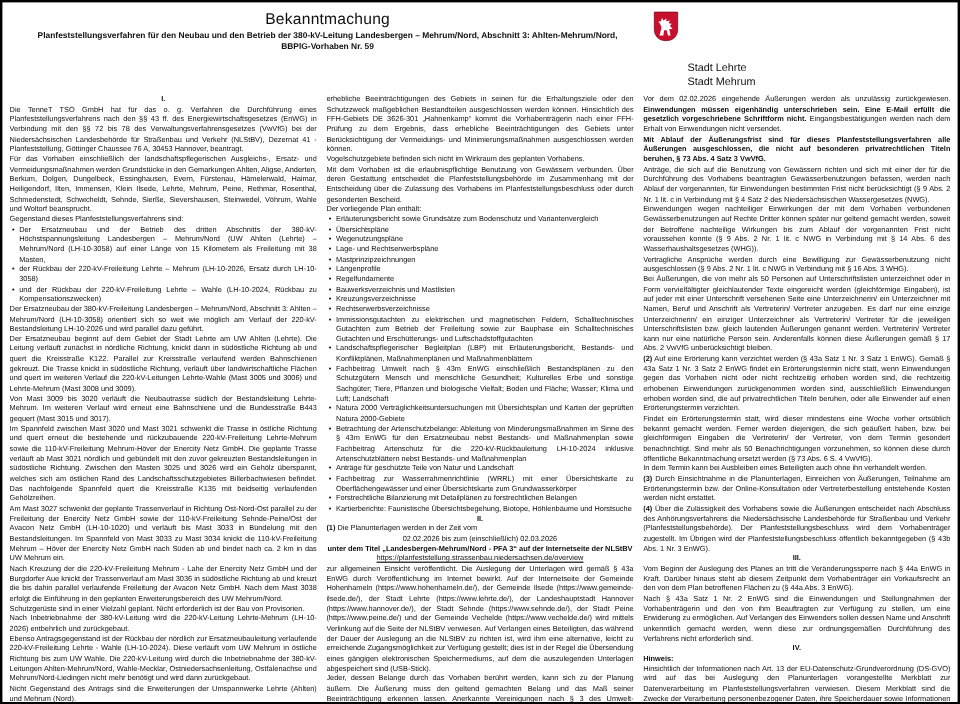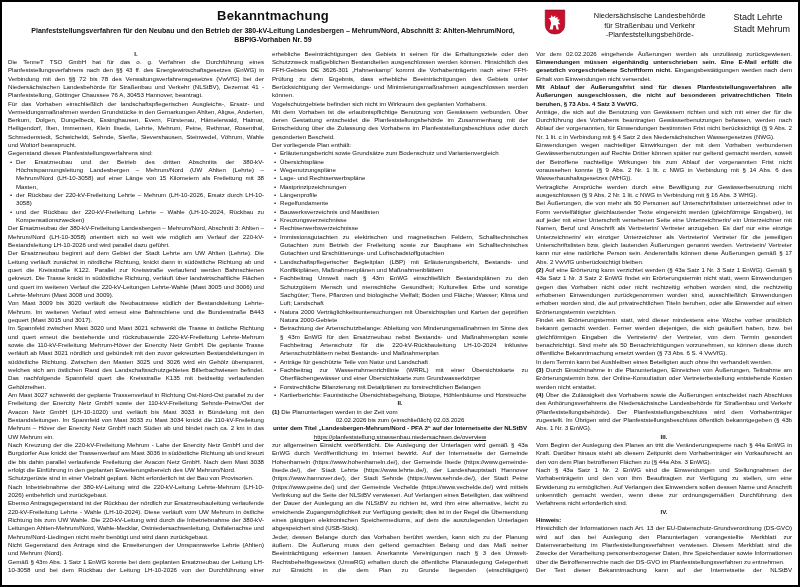--- a/index.html
+++ b/index.html
@@ -5,28 +5,28 @@
   html,body{margin:0;padding:0;background:#9a9a9a;}
   .page{
     width:800px;height:587px;box-sizing:border-box;margin:0;
     background:#fff;border:2px solid #000;
     font-family:"Liberation Sans",sans-serif;color:#101010;
     padding:3px 6px;overflow:hidden;position:relative;
   }
   
   .header{display:flex;align-items:flex-start;}
   .header-left{width:530px;text-align:center;padding-top:3px;}
-  .title{font-size:13px;font-weight:bold;letter-spacing:.2px;}
+  .title{font-size:13px;font-weight:normal;letter-spacing:.2px;}
   .subtitle{font-size:7px;font-weight:bold;margin-top:3px;line-height:1.35;}
   .subtitle2{font-size:7px;font-weight:bold;line-height:1.3;}
   .header-right{flex:1;display:flex;align-items:flex-start;gap:7px;padding-top:4px;padding-left:6px;}
   .logo{flex:0 0 auto;display:block;}
   .logo svg{width:22px;height:26px;display:block;}
   .authority{flex:1;font-size:7.4px;line-height:1.3;text-align:center;padding-top:2px;}
-  .cities{font-size:9px;line-height:1.35;text-align:left;padding-top:2px;padding-right:2px;white-space:nowrap;}
+  .cities{font-size:9px;line-height:1.35;text-align:left;padding-top:2px;padding-right:2px;white-space:nowrap;margin-top:39px;}
   
   .bodycols{display:flex;gap:8px;margin-top:5px;height:524px;overflow:hidden;}
   .col{flex:1;min-width:0;font-size:6.15px;line-height:1.355;text-align:justify;overflow:hidden;}
   .sec-h{text-align:center;font-weight:bold;}
   .para{}
   .blist{}
   .bullet{padding-left:8px;position:relative;}
   .bullet::before{content:"\2022";position:absolute;left:2px;top:0;}
   .cline{text-align:center;}
   .cline.bold{font-weight:bold;}
@@ -43,25 +43,20 @@
       <div class="subtitle">Planfeststellungsverfahren für den Neubau und den Betrieb der 380-kV-Leitung Landesbergen – Mehrum/Nord, Abschnitt 3: Ahlten-Mehrum/Nord,</div>
       <div class="subtitle2">BBPlG-Vorhaben Nr. 59</div>
     </div>
     <div class="header-right">
       <span class="logo">
         <svg viewBox="0 0 20 24" xmlns="http://www.w3.org/2000/svg">
           <path d="M1,1 H19 V14 C19,20 15,23 10,23 C5,23 1,20 1,14 Z" fill="#c8102e" stroke="#7d0a1c" stroke-width="0.6"></path>
           <path d="M5,19 L6.5,13 L5.5,10 L4,8.5 L6,8 L7,5.5 L8,7.5 L10.5,6 L10,8 L13,7.5 L12,9.5 L14.5,10 L13,11.5 L15,14 L12.5,14 L13.5,19 L11.5,19 L10.5,15 L8.5,15 L8,19 Z" fill="#ffffff"></path>
         </svg>
       </span>
-      <div class="authority">
-        <div>Niedersächsische Landesbehörde</div>
-        <div>für Straßenbau und Verkehr</div>
-        <div>-Planfeststellungsbehörde-</div>
-      </div>
       <div class="cities">
         <div>Stadt Lehrte</div>
         <div>Stadt Mehrum</div>
       </div>
     </div>
   </div>
 
   <div class="bodycols">
     <div class="col" id="col0">
         <div class="sec-h">I.</div>

